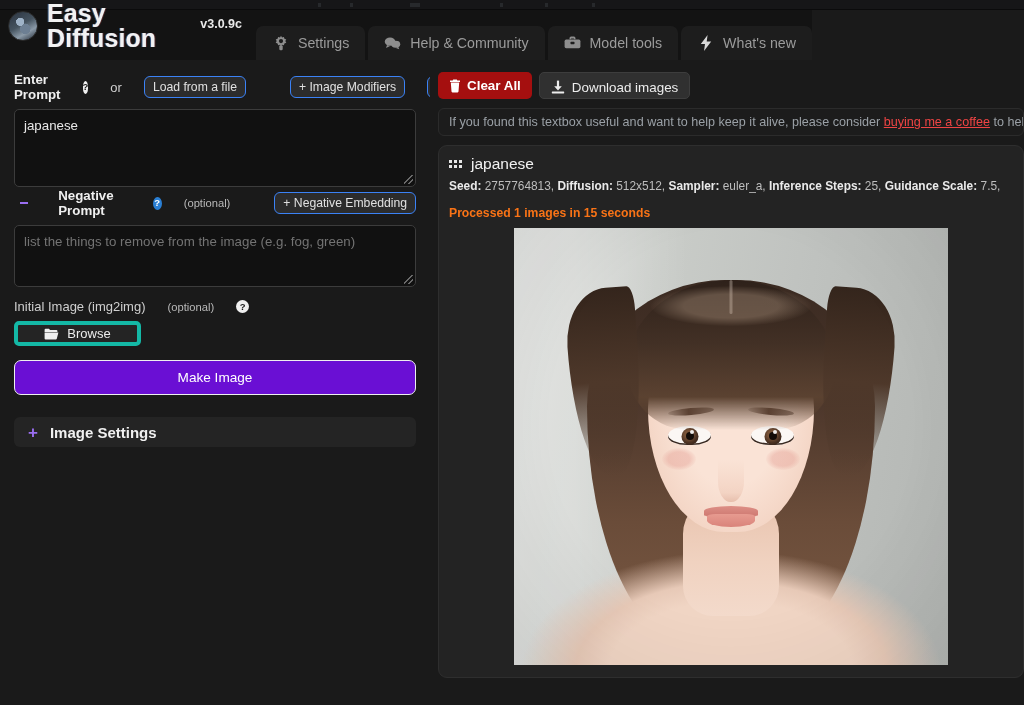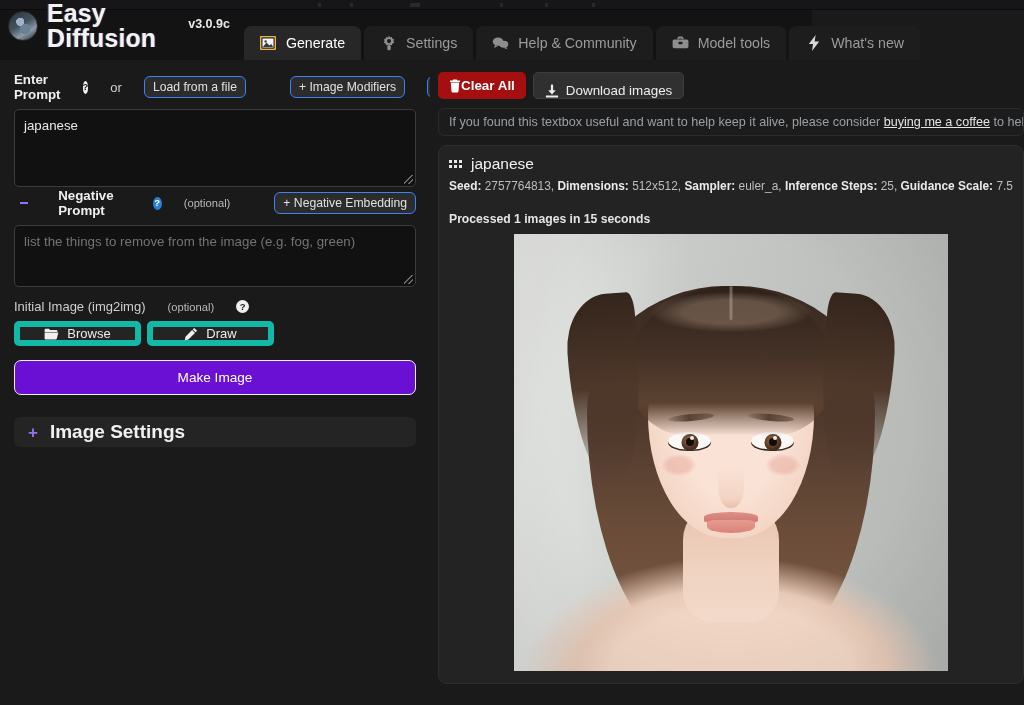--- a/index.html
+++ b/index.html
@@ -150,21 +150,21 @@
   .collapse-dash {
     display: inline-block; width: 12px; height: 2px;
     background: #9a6ef0; margin-right: 8px; margin-left: 6px;
   }
 
   .btnrow { display: flex; gap: 6px; margin-top: 6px; }
   .wbtn {
     flex: 0 0 127px;
     height: 25px;
     background: #242424;
-    border: 6px solid #14b8a6;
+    border: 4px solid #14b8a6;
     border-radius: 5px;
     color: #ececec;
     font-size: 13px;
     display: flex; align-items: center; justify-content: center; gap: 8px;
     cursor: pointer;
   }
   .make-btn {
     margin-top: 14px;
     width: 100%; height: 35px;
     background: #6a0fd4;
@@ -178,21 +178,21 @@
   .settings-card {
     margin-top: 22px;
     width: 100%; height: 30px;
     background: #242424;
     border-radius: 6px;
     display: flex; align-items: center; gap: 12px;
     padding: 0 14px;
     cursor: pointer;
   }
   .plus-purple { color: #9a6ef0; font-size: 17px; font-weight: bold; line-height: 1; }
-  .settings-title { color: #f0f0f0; font-size: 19px; font-weight: bold; }
+  .settings-title { color: #f0f0f0; font-size: 15px; font-weight: bold; }
 
   .note {
     margin-top: 18px;
     color: #c3c3c3;
     font-size: 11.6px;
     line-height: 1.55;
   }
   .note b { color: #efefef; }
   .note .chip {
     background: #0e0e0e;
@@ -209,44 +209,44 @@
     width: 594px; height: 645px;
     background: #1a1a1a;
     padding: 12px 0 0 8px;
   }
   .rp-toolbar { display: flex; gap: 7px; align-items: center; }
   .clear-btn {
     background: #a50f0f;
     border: none; border-radius: 5px;
     color: #ffffff; font-size: 13.4px; font-weight: bold;
     height: 27px; padding: 0 11px;
-    display: flex; align-items: center; 
+    display: flex; align-items: center; gap: 6px;
     cursor: pointer;
   }
   .dl-btn {
     background: #303030;
     border: 1px solid #3d3d3d; border-radius: 5px;
     color: #ededed; font-size: 13.4px;
-    height: 27px; padding: 0 11px;
-    display: flex; align-items: flex-end; gap: 7px;
+    height: 27px; padding: 7px 11px;
+    display: flex; align-items: flex-start; gap: 7px;
     cursor: pointer;
   }
   .donate {
     margin-top: 9px;
     width: 100%;
     border: 1px solid #2b2b2b;
     border-radius: 6px;
     background: #1c1c1c;
     color: #9aa0a6;
     font-size: 12.6px;
     padding: 6px 10px;
     white-space: nowrap;
     overflow: hidden;
   }
-  .donate a { color: #e5e5e5; text-decoration: underline; }
+  .donate a { color: #ef4444; text-decoration: underline; }
 
   .result-card {
     margin-top: 9px;
     width: 586px;
     min-height: 518px;
     background: #232323;
     border: 1px solid #2e2e2e;
     border-radius: 9px;
     padding: 9px 10px 12px 10px;
   }
@@ -263,22 +263,22 @@
   .meta {
     margin-top: 5px;
     color: #bdbdbd;
     font-size: 11.9px;
     white-space: nowrap;
     overflow: hidden;
     line-height: 1.5;
   }
   .meta b { color: #eaeaea; }
   .processed {
-    margin-top: 16px;
-    color: #e5e5e5;
+    margin-top: 10px;
+    color: #f97316;
     font-size: 12.2px;
     font-weight: bold;
   }
 
   
   .img-holder {
     margin: 8px auto 0 auto;
     width: 434px; height: 437px;
     position: relative;
     overflow: hidden;
@@ -429,31 +429,20 @@
   </div>
 
   <div class="topbar">
     <div class="brand">
       <div class="logo"></div>
       <div class="brand-title">Easy Diffusion</div>
       <div class="brand-ver">v3.0.9c</div>
     </div>
 
     <div class="tabs">
-      <div class="tab active">
-        <span class="ticon">
-          <svg class="svg-i" width="16" height="14" viewBox="0 0 16 14">
-            <rect x="0.5" y="0.5" width="15" height="13" rx="1.5" fill="none" stroke="#f0b451" stroke-width="1.6"></rect>
-            <rect x="2.5" y="2.5" width="11" height="9" fill="#f5f5f5"></rect>
-            <circle cx="5.6" cy="5.4" r="1.2" fill="#3a3a3a"></circle>
-            <path d="M2.8 11 L6.6 6.6 L9.4 9.6 L11.2 8 L13.2 11 Z" fill="#3a3a3a"></path>
-          </svg>
-        </span>
-        <span>Generate</span>
-      </div>
 
       <div class="tab">
         <span class="ticon">
           <svg class="svg-i" width="16" height="16" viewBox="0 0 16 16" fill="#8e8e8e">
             <path d="M8 0.8l1 1.6 1.9-.5.5 1.9 1.9.6-1 1.7 1 1.7-1.9.6-.5 1.9-1.9-.5L8 11.4l-1-1.6-1.9.5-.5-1.9-1.9-.6 1-1.7-1-1.7 1.9-.6.5-1.9 1.9.5z"></path>
             <circle cx="8" cy="6.1" r="2.1" fill="#1d1d1d"></circle>
             <rect x="6.3" y="10.2" width="3.4" height="5" rx="1.2"></rect>
           </svg>
         </span>
         <span>Settings</span>
@@ -532,29 +521,20 @@
 
     <div class="btnrow">
       <div class="wbtn">
         <span>
           <svg class="svg-i" width="15" height="12" viewBox="0 0 15 12" fill="#f0f0f0">
             <path d="M0.6 1.8a1 1 0 0 1 1-1h3.3l1.2 1.3h6.3a1 1 0 0 1 1 1v1H0.6z"></path>
             <path d="M0.6 4.6h13.8l-1.6 6.2a1 1 0 0 1-1 .8H1.6a1 1 0 0 1-1-1z"></path>
           </svg>
         </span>
         <span>Browse</span>
-      </div>
-      <div class="wbtn">
-        <span>
-          <svg class="svg-i" width="14" height="14" viewBox="0 0 14 14" fill="#f0f0f0">
-            <path d="M10.2 0.9l2.9 2.9-1.5 1.5-2.9-2.9z"></path>
-            <path d="M8.1 3.1l2.9 2.9-6.6 6.6-3.6.7.7-3.6z"></path>
-          </svg>
-        </span>
-        <span>Draw</span>
       </div>
     </div>
 
     <div class="make-btn">
       <span>Make Image</span>
     </div>
 
     <div class="settings-card">
       <span class="plus-purple">+</span>
       <span class="settings-title">Image Settings</span>
@@ -601,21 +581,21 @@
             <i></i>
             <i></i>
             <i></i>
           </span>
         <span class="res-title">japanese</span>
       </div>
 
       <div class="meta">
         <b>Seed:</b>
         <span>2757764813,</span>
-        <b>Dimensions:</b>
+        <b>Diffusion:</b>
         <span>512x512,</span>
         <b>Sampler:</b>
         <span>euler_a,</span>
         <b>Inference Steps:</b>
         <span>25,</span>
         <b>Guidance Scale:</b>
         <span>7.5,</span>
         
       </div>
 

